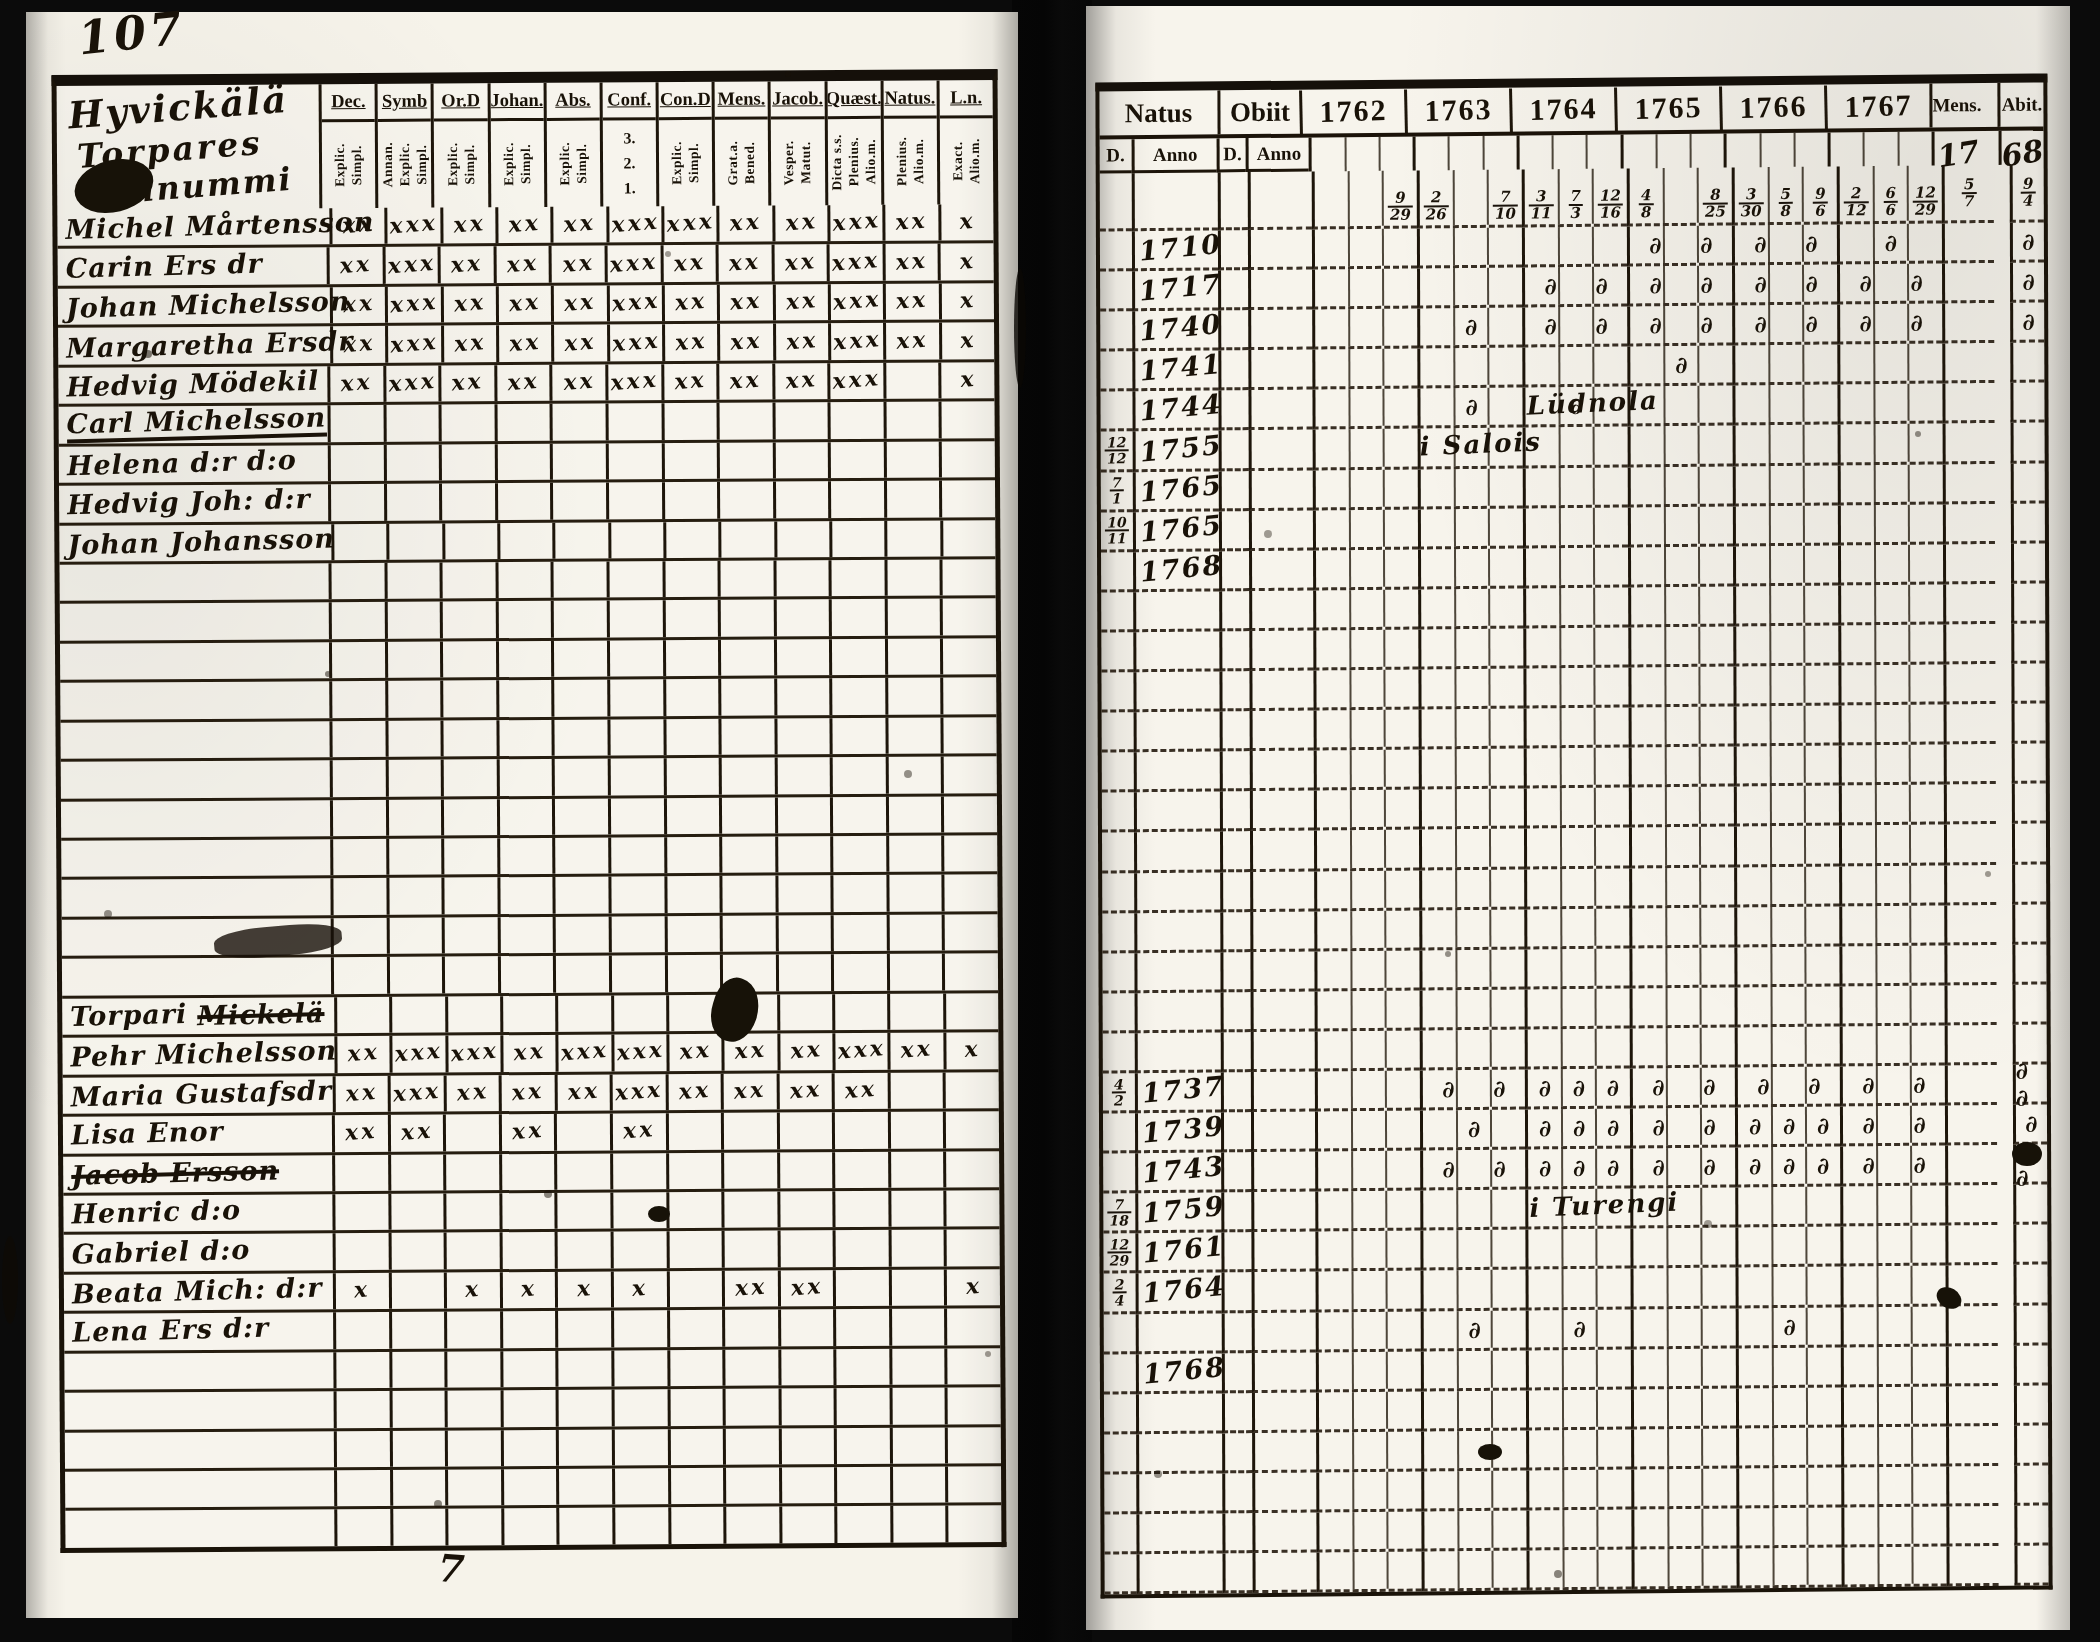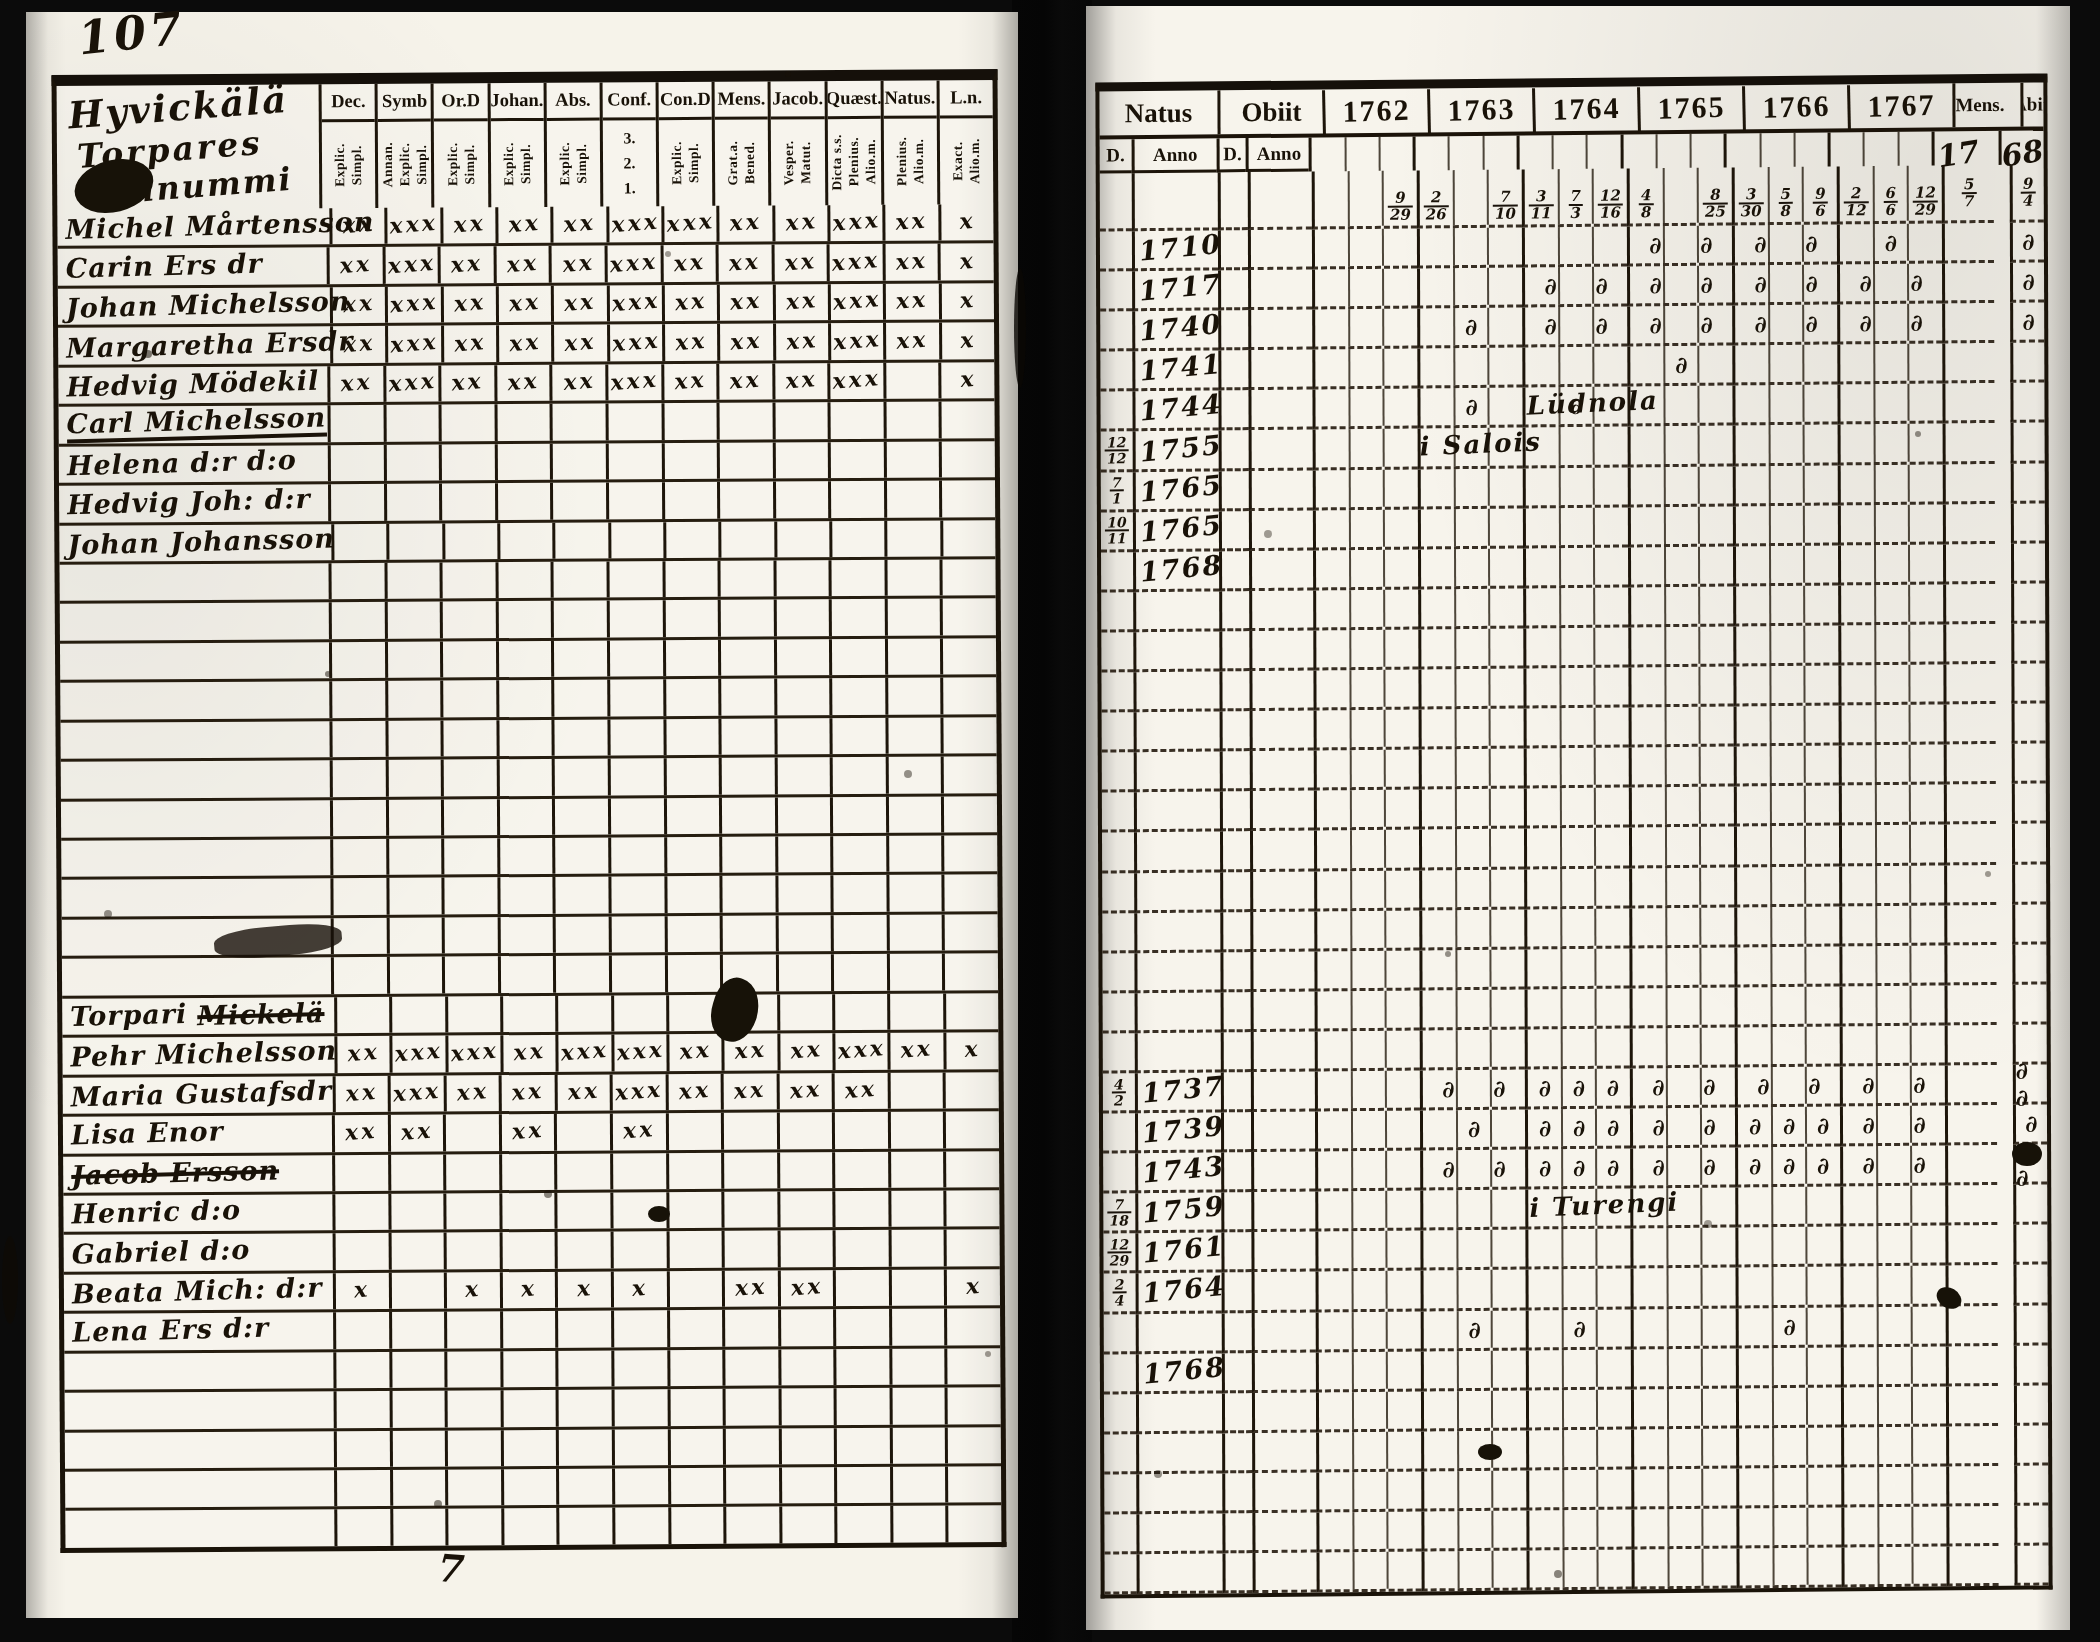--- a/index.html
+++ b/index.html
@@ -32,21 +32,21 @@
     border:5px solid #1a1309;border-top:11px solid #15100a;display:flex;flex-direction:column;
     transform:rotate(-0.35deg);background:rgba(255,255,255,0.15);}
   .lhead{display:flex;height:124px;flex:none;}
   .name-head{width:272px;position:relative;}
   .titles{position:absolute;left:14px;top:0px;transform:rotate(-4deg);line-height:1.05;}
   .titles .t1{font:italic 700 37px "DejaVu Serif",serif;letter-spacing:2px;display:block;}
   .titles .t2{font:italic 700 33px "DejaVu Serif",serif;letter-spacing:3px;display:block;margin-left:6px;}
   .titles .t3{font:italic 700 32px "DejaVu Serif",serif;letter-spacing:2px;display:block;margin-left:14px;}
   .col-h{width:56.17px;border-left:3px solid #1d150a;display:flex;flex-direction:column;}
   .abbr{height:38px;border-bottom:3px solid #1d150a;display:flex;align-items:center;justify-content:center;
-        font:700 18.5px "Liberation Serif",serif;letter-spacing:0px;white-space:nowrap;overflow:hidden;}
+        font:700 18.5px "Liberation Serif",serif;letter-spacing:0px;white-space:nowrap;overflow:hidden;text-decoration:underline;}
   .sub{flex:1;display:flex;align-items:center;justify-content:center;gap:1px;overflow:hidden;}
   .sub.horiz{flex-direction:column;font:700 16px "Liberation Serif",serif;line-height:1.5;}
   .vw{writing-mode:vertical-rl;transform:rotate(180deg);font:700 13.5px "Liberation Serif",serif;
       letter-spacing:0.5px;white-space:nowrap;}
   .lbody{flex:1;display:flex;flex-direction:column;}
   .lrow{flex:1;display:flex;border-top:3px solid #261d10;min-height:0;}
   .lrow:first-child{border-top:none;}
   .ncell{width:272px;position:relative;overflow:visible;padding-left:8px;display:flex;align-items:center;}
   .hw-name{font:italic 700 27px "DejaVu Serif",serif;letter-spacing:1px;white-space:nowrap;
            transform:rotate(-1.2deg);margin-top:-3px;}
@@ -965,21 +965,21 @@
           <div class="mcell"></div>
           <div class="mcell"></div>
           <div class="mcell"></div>
         </div>
       </div>
   </div>
 
   <div class="rtable" id="right-table">
       <div class="rrow-h">
         <div class="hcell" style="width: 118px;">Natus</div>
-        <div class="hcell" style="width: 105px;">Obiit</div>
+        <div class="hcell" style="width: 82px;">Obiit</div>
         <div class="hcell yr c-year">1762</div>
         <div class="hcell yr c-year">1763</div>
         <div class="hcell yr c-year">1764</div>
         <div class="hcell yr c-year">1765</div>
         <div class="hcell yr c-year">1766</div>
         <div class="hcell yr c-year">1767</div>
         <div class="hcell sm c-acc">Mens.</div>
         <div class="hcell sm c-abit">Abit.</div>
       </div>
       <div class="rrow-sh">

